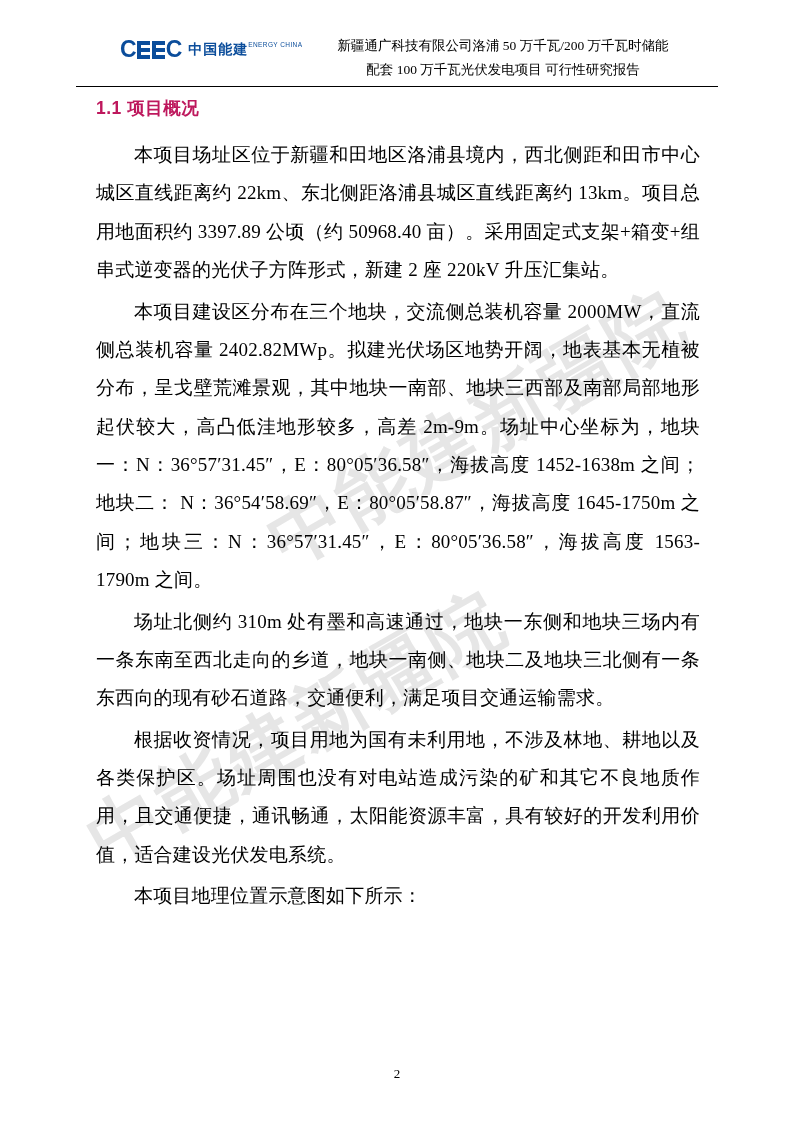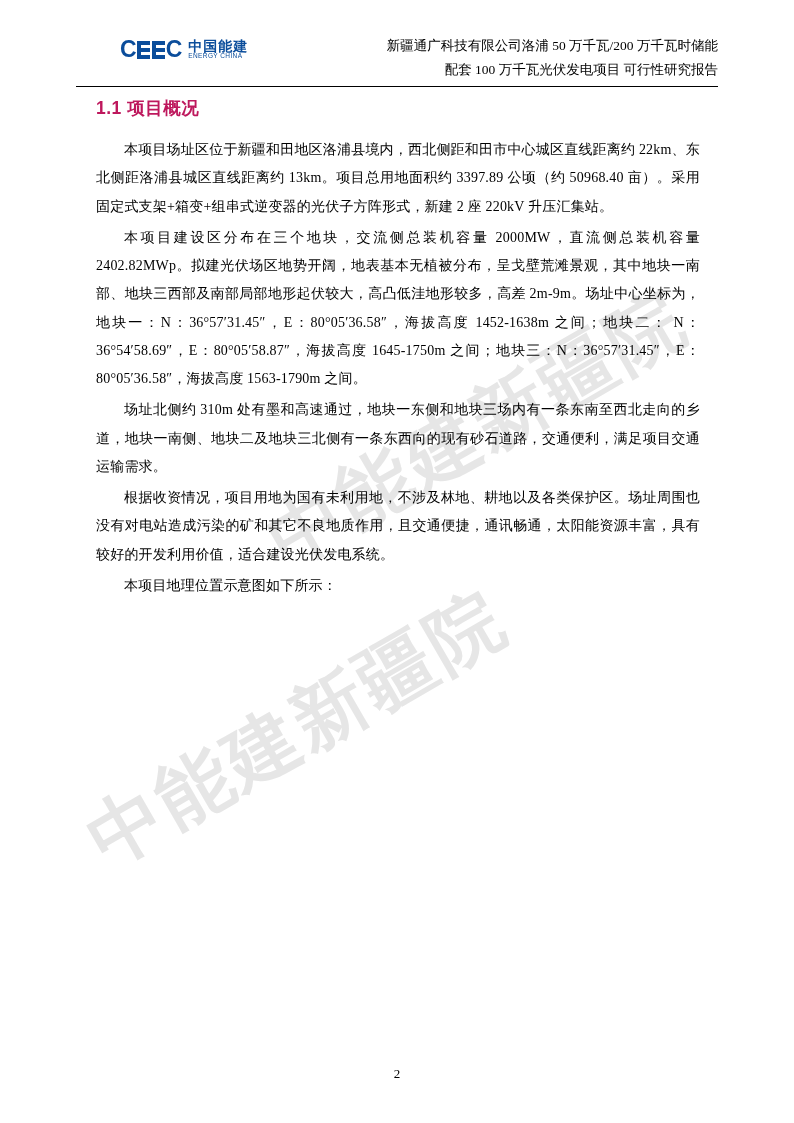--- a/index.html
+++ b/index.html
@@ -108,42 +108,42 @@
     content: "";
     position: absolute;
     left: 4px;
     top: 11px;
     width: 9px;
     height: 3px;
     background: #fff;
   }
   .logo-cn {
     display: flex;
-    flex-direction: column;
+    flex-direction: row;
     line-height: 1.05;
   }
   .logo-cn-top {
     font-family: "Liberation Sans", sans-serif;
     font-size: 14px;
     font-weight: bold;
     color: #0b4d9b;
     letter-spacing: 1px;
   }
   .logo-cn-bot {
     font-family: "Liberation Sans", sans-serif;
     font-size: 6.5px;
     color: #0b4d9b;
     letter-spacing: 0.4px;
   }
   .header-title {
     position: absolute;
     right: 0;
     top: 0;
     width: 430px;
-    text-align: right;
+    text-align: center;
     font-size: 13.5px;
     line-height: 1.75;
     font-family: "Liberation Serif", "DejaVu Serif", serif;
   }
   .header-title div {
     white-space: nowrap;
   }
 
   
   .content {
@@ -156,21 +156,21 @@
   .h2 {
     font-family: "Liberation Sans", sans-serif;
     font-size: 17.5px;
     font-weight: bold;
     color: #be185d;
     margin: 0 0 16px 0;
     letter-spacing: 0.5px;
   }
   p.body {
     margin: 0 0 3px 0;
-    font-size: 14px;
+    font-size: 19px;
     line-height: 2.02;
     text-align: justify;
     text-indent: 2em;
     letter-spacing: 0.2px;
   }
 
   
   .footer {
     position: absolute;
     left: 0;

